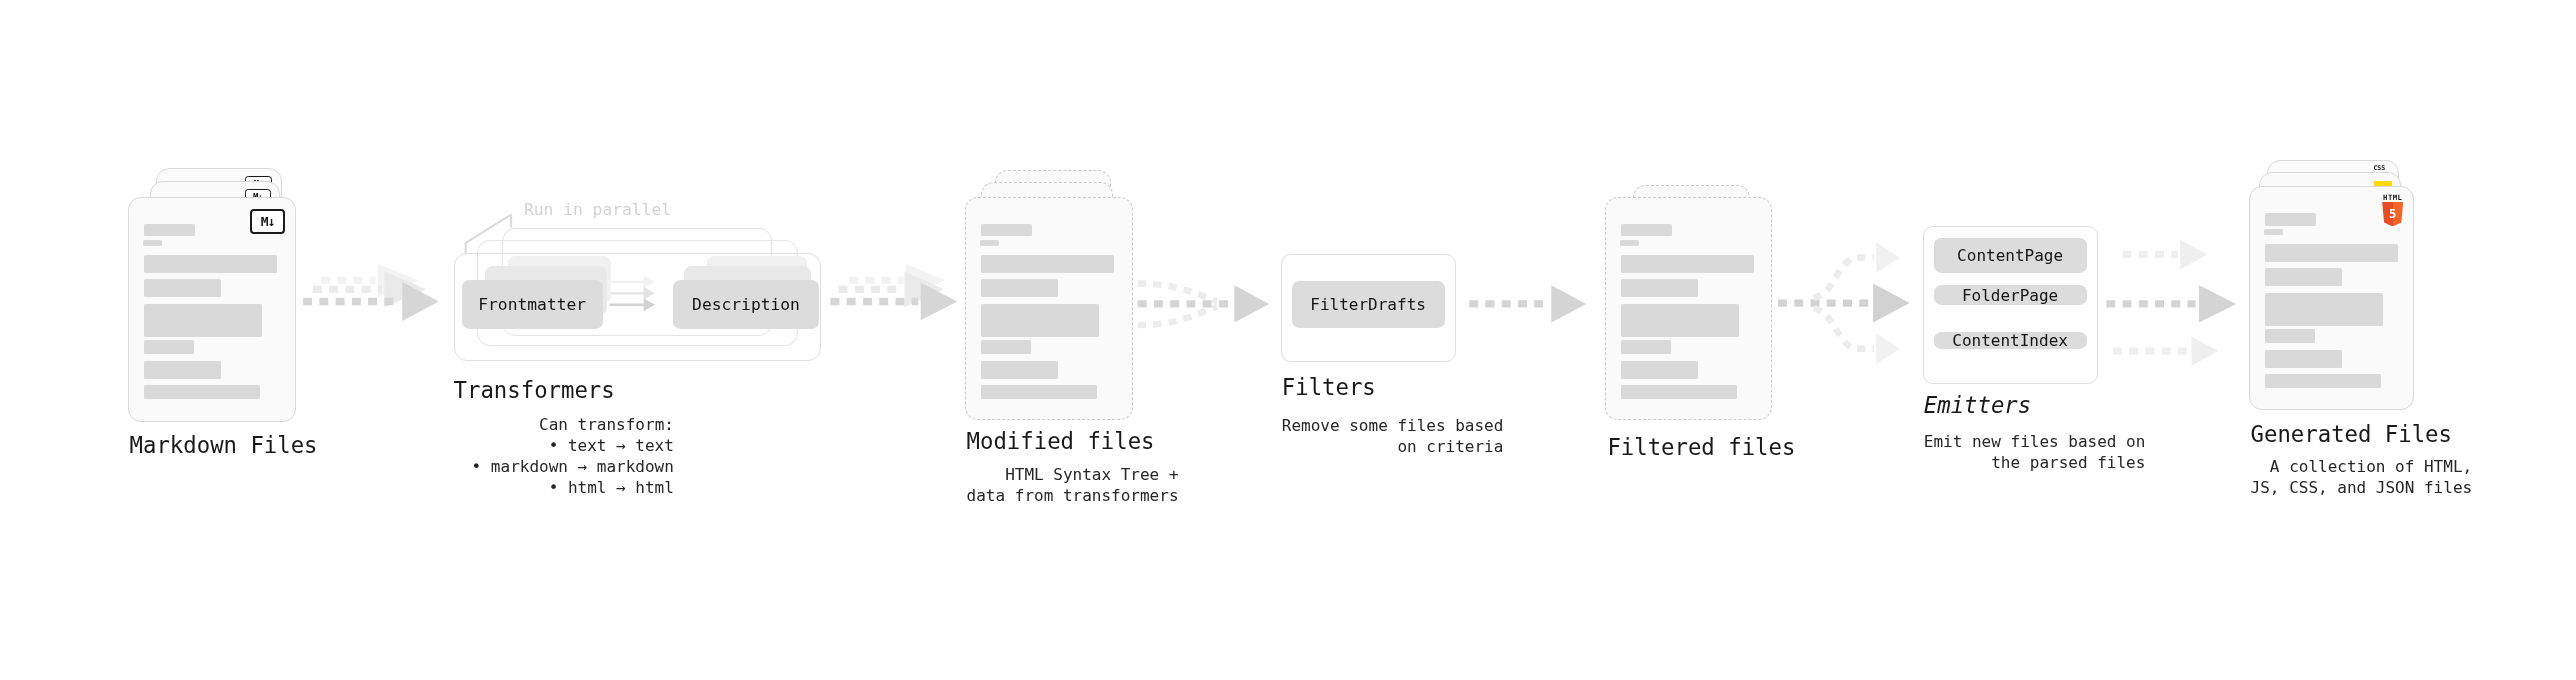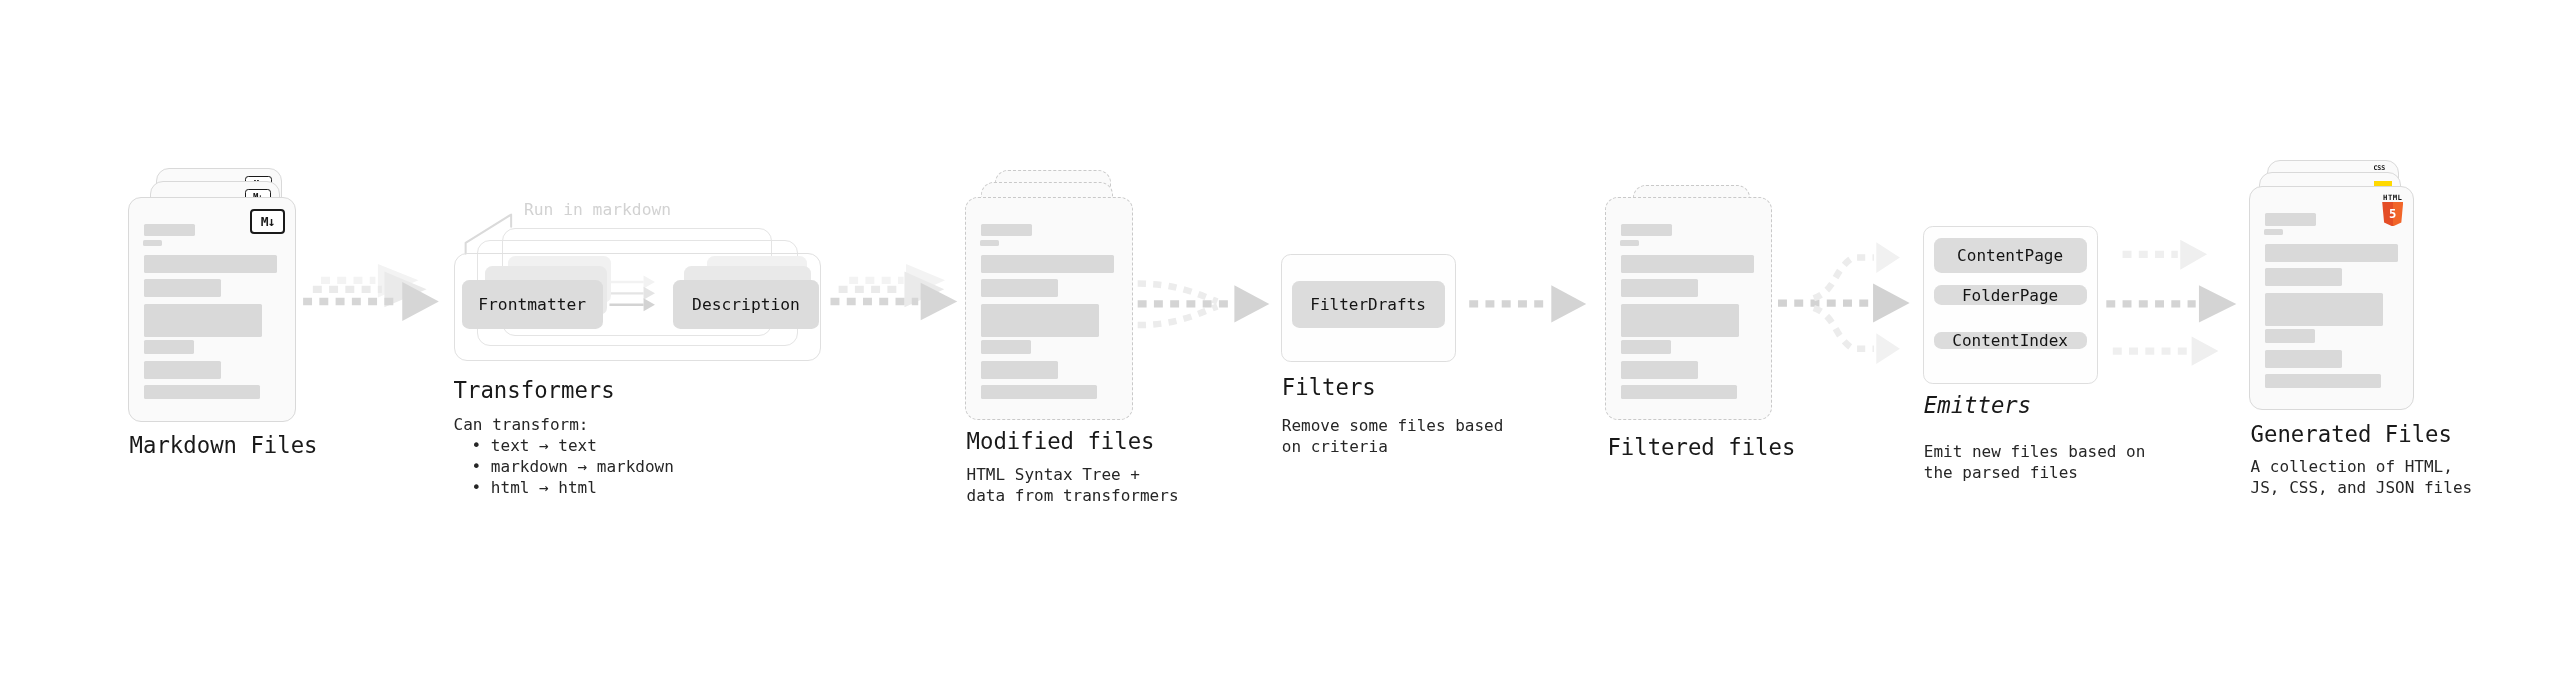--- a/index.html
+++ b/index.html
@@ -54,21 +54,21 @@
   .chip.ghost2{background:#e9e9e9;}
   .chip.ghost3{background:#f1f1f1;}
   .chip.small{font-size:16px;}
 
   
   .title{
     position:absolute;margin:0;font-weight:normal;
     font-size:22.3px;color:#191919;white-space:nowrap;line-height:24.4px;
   }
   .desc{position:absolute;color:#262626;font-size:16px;line-height:21px;white-space:nowrap;}
-  .desc p{margin:0;}
+  .desc p{margin:0;text-align:right;}
   .desc p.bullet{padding-left:18px;}
   .annotation{
     position:absolute;color:#d2d2d2;font-size:16.3px;white-space:nowrap;line-height:18px;
   }
 </style>
 </head>
 <body>
 
 <div class="canvas">
 
@@ -153,21 +153,21 @@
           <div class="bar" style="left: 15.4px; top: 106px; width: 118px; height: 32.5px;"></div>
           <div class="bar" style="left: 15.4px; top: 142px; width: 50px; height: 14px;"></div>
           <div class="bar" style="left: 15.4px; top: 163px; width: 77px; height: 18px;"></div>
           <div class="bar" style="left: 15.4px; top: 187px; width: 116px; height: 14px;"></div>
         </div>
     </div>
     <h2 class="title" style="left:1.6px;top:275px;">Markdown Files</h2>
   </section>
 
   <section class="stage" style="left:443px;top:199px;">
-    <div class="annotation" style="left:81px;top:1.6px;">Run in markdown</div>
+    <div class="annotation" style="left:81px;top:1.6px;">Run in parallel</div>
 
     <div class="outline-card" style="left:59px;top:29px;width:268px;height:106px;"></div>
     <div class="outline-card" style="left:34px;top:41px;width:319px;height:104px;"></div>
     <div class="outline-card" style="left:10.6px;top:54px;width:365px;height:106px;border-color:#e0e0e0;"></div>
 
     <div class="chip ghost3" style="left:65px;top:57px;width:103px;height:47px;"></div>
     <div class="chip ghost2" style="left:42px;top:67px;width:122px;height:49px;"></div>
     <div class="chip" style="left:18.7px;top:81px;width:141px;height:49px;">Frontmatter</div>
 
     <div class="chip ghost3" style="left:264px;top:57px;width:100px;height:47px;"></div>
@@ -231,21 +231,21 @@
     </div>
     <h2 class="title" style="left:2.4px;top:277px;">Filtered files</h2>
   </section>
 
   <section class="stage" style="left:1923px;top:226px;">
     <div class="panel-card" style="left:0;top:0;width:173px;height:156px;"></div>
     <div class="chip small" style="left:10.6px;top:12.2px;width:153px;height:35px;">ContentPage</div>
     <div class="chip small" style="left:10.6px;top:59px;width:153px;height:20px;">FolderPage</div>
     <div class="chip small" style="left:10.6px;top:106px;width:153px;height:17px;">ContentIndex</div>
     <h2 class="title" style="left:0.8px;top:167px;font-style:italic;">Emitters</h2>
-    <div class="desc" style="left:0.8px;top:205px;margin-top:10px;">
+    <div class="desc" style="left:0.8px;top:205px;">
       <p>Emit new files based on</p>
       <p>the parsed files</p>
     </div>
   </section>
 
   <section class="stage" style="left:2249px;top:158px;">
     <div class="file-card solid" style="left:18px;top:2.4px;width:130px;height:49px;">
       <div class="css-badge">
         <div class="css-word">CSS</div>
         <div class="css-bar"></div>

